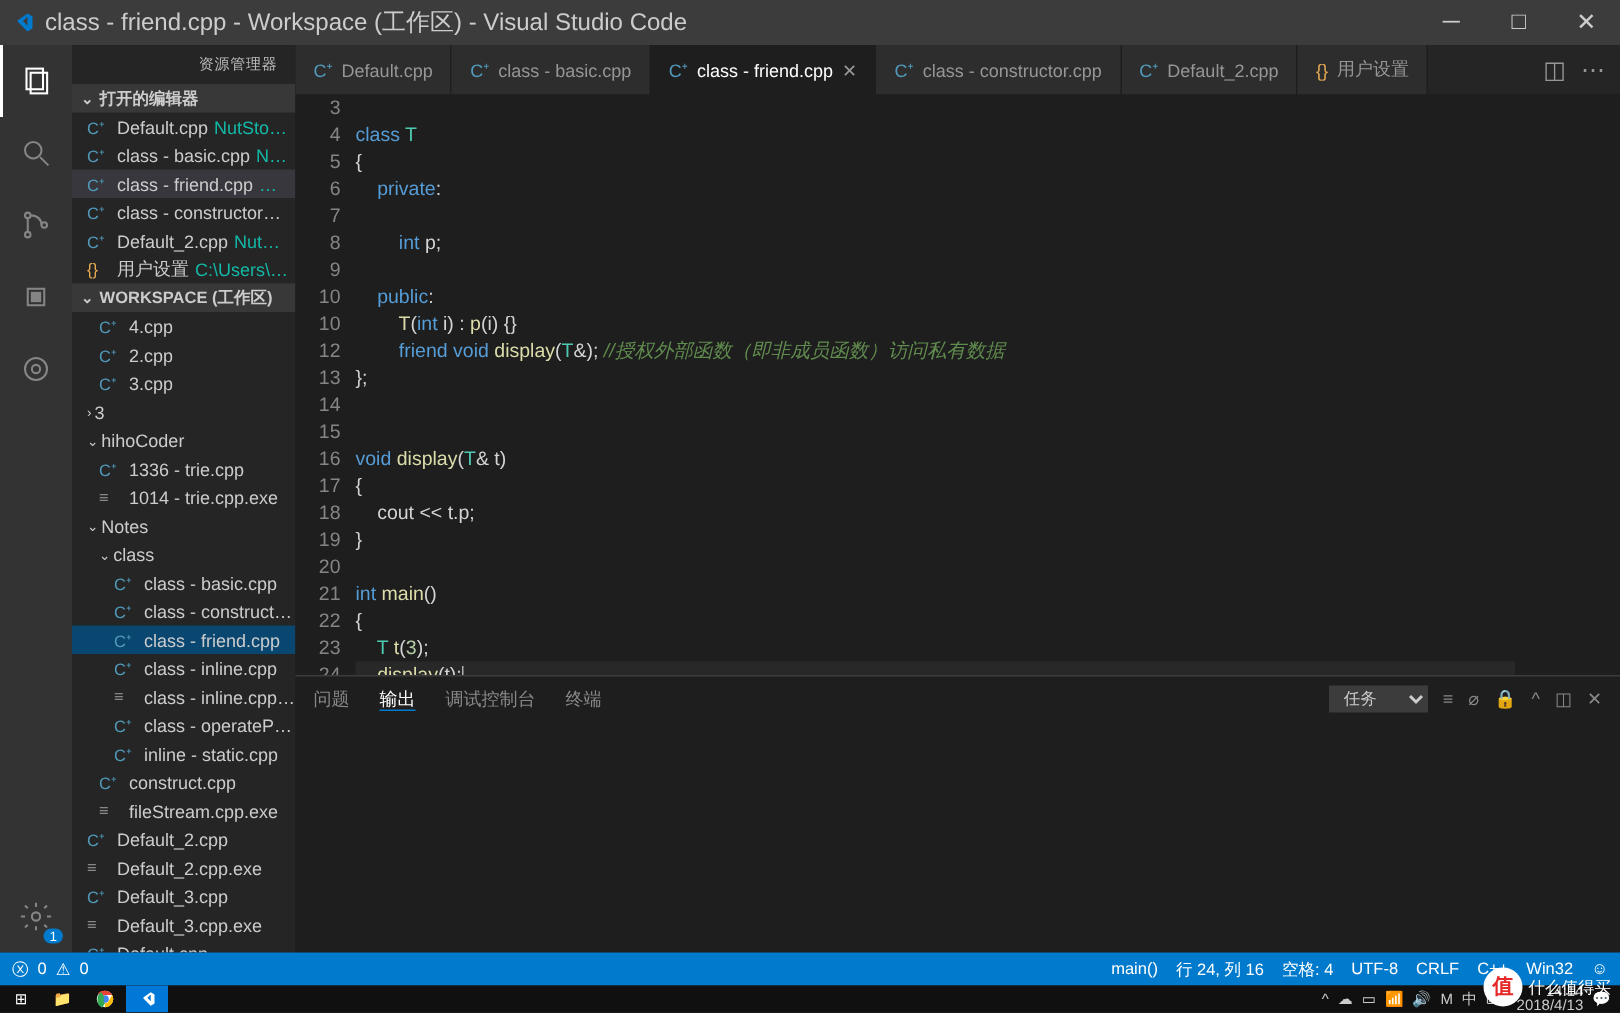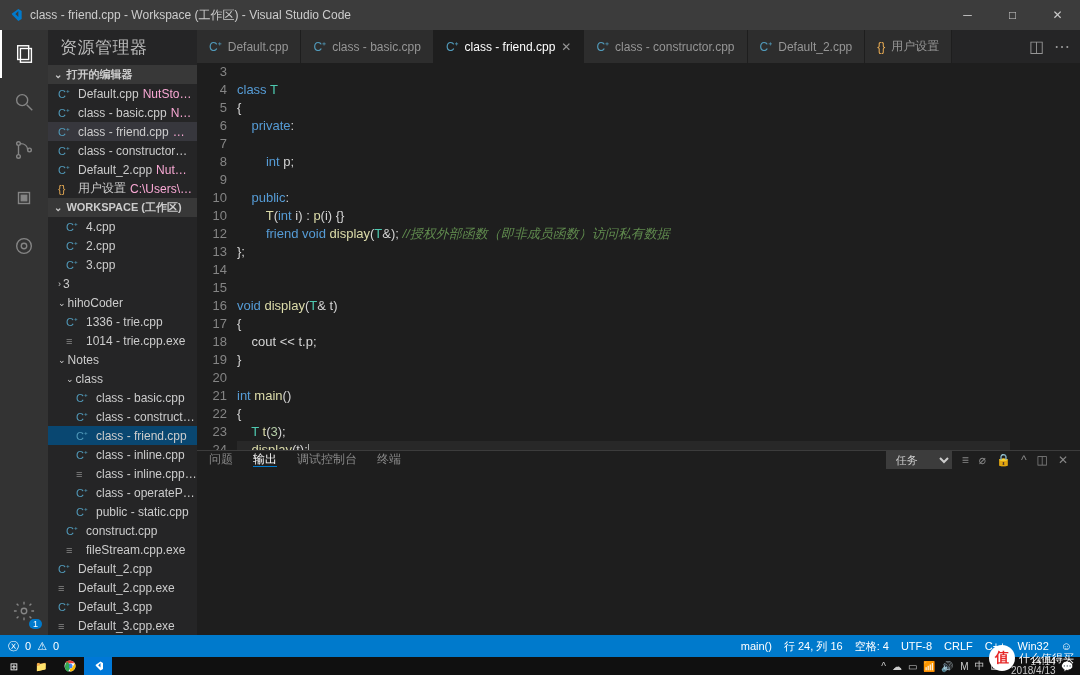--- a/index.html
+++ b/index.html
@@ -1,41 +1,41 @@
 <!DOCTYPE html>
 <html><head>
 <meta charset="utf-8">
 <style>
 * { margin:0; padding:0; box-sizing:border-box; font-family:"Segoe UI","Microsoft YaHei",sans-serif; }
 body { width:1080px; height:675px; background:#1e1e1e; overflow:hidden; position:relative; }
 
 
-.titlebar { height:30px; background:#3c3c3c; display:flex; align-items:center; color:#ccc; font-size:12px; }
+.titlebar { height:30px; background:#3c3c3c; display:flex; align-items:center; color:#ccc; font-size:16px; }
 .titlebar .vscode-icon { width:30px; display:flex; justify-content:center; color:#007acc; }
 .titlebar .title { flex:1; }
 .titlebar .win-controls { display:flex; }
 .titlebar .win-btn { width:45px; height:30px; display:flex; align-items:center; justify-content:center; color:#ccc; }
 
 
 .activity-bar { position:absolute; top:30px; left:0; bottom:40px; width:48px; background:#333; display:flex; flex-direction:column; align-items:center; }
 .activity-bar .act-icon { width:48px; height:48px; display:flex; align-items:center; justify-content:center; color:#858585; font-size:20px; }
 .activity-bar .act-icon.active { color:#fff; border-left:2px solid #fff; }
 .activity-bar .spacer { flex:1; }
 
 
 .sidebar { position:absolute; top:30px; left:48px; bottom:40px; width:149px; background:#252526; color:#ccc; font-size:12px; overflow:hidden; }
-.sidebar-title { padding:6px 12px; font-size:17px; color:#bbb; letter-spacing:0.5px; }
+.sidebar-title { padding:6px 12px; font-size:10px; color:#bbb; letter-spacing:0.5px;text-align:right; }
 .section-hdr { background:#383838; padding:2px 6px; font-size:11px; font-weight:700; display:flex; align-items:center; }
 .section-hdr .chev { margin-right:4px; font-size:10px; }
 .tree-row { display:flex; align-items:center; height:19px; padding-left:10px; white-space:nowrap; overflow:hidden; text-overflow:ellipsis; }
 .tree-row.active { background:#37373d; }
 .tree-row.selected { background:#094771; }
 .tree-row .icon { width:16px; margin-right:4px; font-size:11px; }
 .tree-row .lbl { overflow:hidden; text-overflow:ellipsis; }
-.tree-row .desc { color:#f9a8d4; margin-left:4px; }
+.tree-row .desc { color:#14b8a6; margin-left:4px; }
 .ic-cpp { color:#519aba; }
 .ic-exe { color:#888; }
 .ic-set { color:#e8ab53; }
 .ind1 { padding-left:18px; }
 .ind2 { padding-left:28px; }
 .chev-sm { color:#ccc; font-size:9px; margin-right:2px; }
 
 
 .tabs { position:absolute; top:30px; left:197px; right:0; height:33px; background:#252526; display:flex; }
 .tab { height:33px; padding:0 12px; display:flex; align-items:center; gap:6px; background:#2d2d2d; color:#969696; font-size:12px; border-right:1px solid #1e1e1e; }
@@ -54,21 +54,21 @@
 .ty { color:#4ec9b0; }
 .fn { color:#dcdcaa; }
 .str { color:#ce9178; }
 .cm { color:#608b4e; font-style:italic; }
 .num { color:#b5cea8; }
 .minimap { width:70px; background:#1e1e1e; border-left:1px solid #1e1e1e; opacity:0.5; }
 .cursor { display:inline-block; width:1px; height:14px; background:#aeafad; vertical-align:middle; }
 
 
 .panel { position:absolute; left:197px; right:0; bottom:40px; height:185px; background:#1e1e1e; border-top:1px solid #3c3c3c; color:#ccc; font-size:12px; }
-.panel-tabs { display:flex; align-items:flex-start; height:30px; padding:0 12px; color:#888; }
+.panel-tabs { display:flex; align-items:center; height:30px; padding:0 12px; color:#888; }
 .panel-tabs .ptab.active { color:#fff; border-bottom:1px solid #007acc; }
 .panel-tabs .right { margin-left:auto; display:flex; align-items:center; gap:10px; }
 .panel-tabs select { background:#3c3c3c; color:#ccc; border:none; font-size:11px; padding:2px 18px 2px 6px; }
 
 
 .status-bar { position:absolute; left:0; right:0; bottom:18px; height:22px; background:#007acc; display:flex; align-items:center; color:#fff; font-size:11px; padding:0 8px; gap:12px; }
 .status-bar .sep { flex:1; }
 .status-left { display:flex; align-items:center; gap:6px; }
 
 
@@ -238,21 +238,21 @@
       <div class="tree-row ind2">
         <span class="icon ic-exe">≡</span>
         <span class="lbl">class - inline.cpp…</span>
       </div>
       <div class="tree-row ind2">
         <span class="icon ic-cpp">C⁺</span>
         <span class="lbl">class - operateP…</span>
       </div>
       <div class="tree-row ind2">
         <span class="icon ic-cpp">C⁺</span>
-        <span class="lbl">public - static.cpp</span>
+        <span class="lbl">inline - static.cpp</span>
       </div>
       <div class="tree-row ind1">
         <span class="icon ic-cpp">C⁺</span>
         <span class="lbl">construct.cpp</span>
       </div>
       <div class="tree-row ind1">
         <span class="icon ic-exe">≡</span>
         <span class="lbl">fileStream.cpp.exe</span>
       </div>
       <div class="tree-row ind0">

